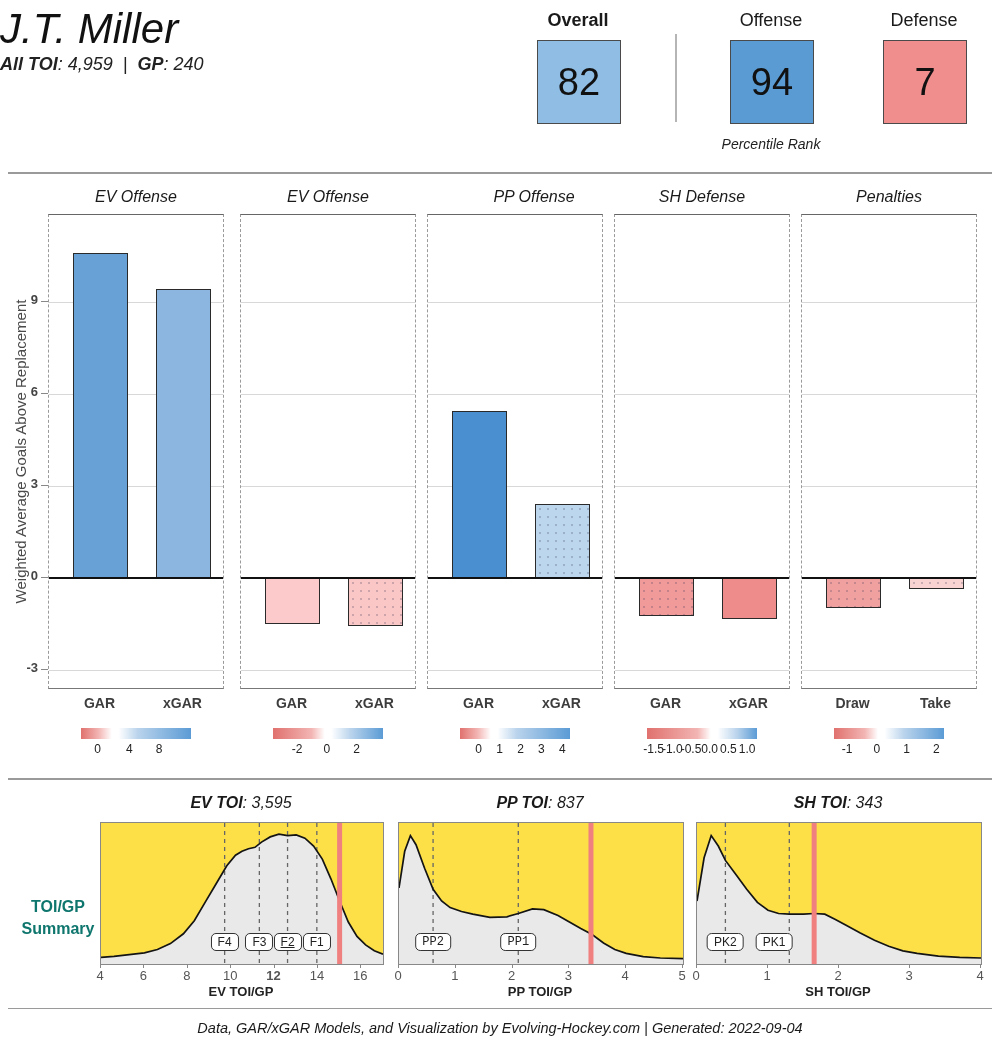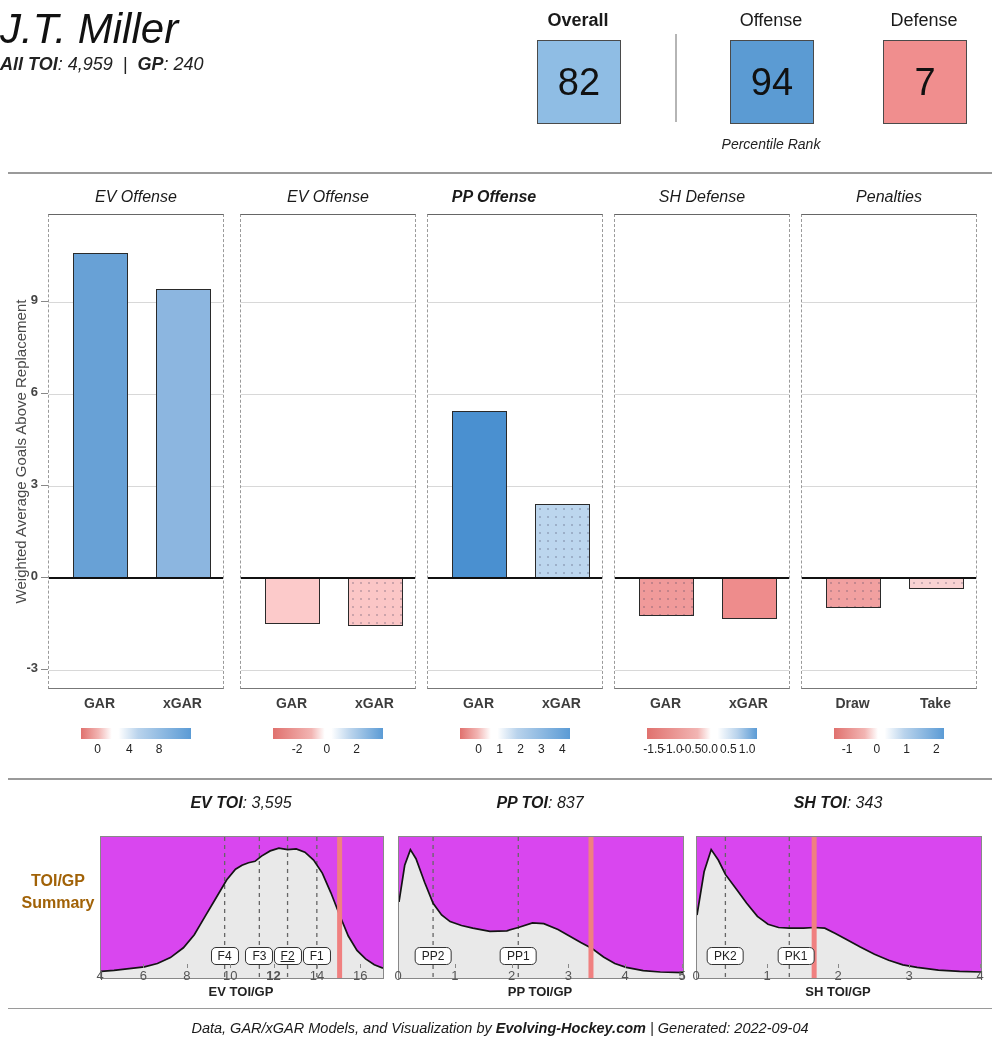--- a/index.html
+++ b/index.html
@@ -22,31 +22,31 @@
   .zeroline{position:absolute;left:0;right:0;border-top:2.6px solid #111;}
   .bar{position:absolute;width:55px;border:1.3px solid #2a2a2a;box-sizing:border-box;}
   .bar.dotted{background-image:radial-gradient(rgba(60,60,90,0.25) 1px, transparent 1.1px);background-size:8px 8px;}
   .catlab{position:absolute;top:695px;width:80px;text-align:center;font-weight:bold;font-size:14px;color:#3d3d3d;}
   .legend-bar{position:absolute;top:728px;width:110px;height:11px;}
   .legend-tick{position:absolute;top:742px;font-size:12px;color:#222;transform:translateX(-50%);}
   .ytick-label{position:absolute;width:26px;text-align:right;font-size:13px;font-weight:bold;color:#444;}
   .ytick-mark{position:absolute;width:7px;border-top:1.4px solid #888;}
   #ylabel{position:absolute;left:-160px;top:443px;width:360px;text-align:center;font-size:15px;color:#4a4a4a;transform:rotate(-90deg);transform-origin:center;}
   
-  #toi-label{position:absolute;left:12px;top:870px;width:92px;text-align:center;font-weight:bold;font-size:16px;color:#a16207;line-height:1.4;}
+  #toi-label{position:absolute;left:12px;top:896px;width:92px;text-align:center;font-weight:bold;font-size:16px;color:#0f766e;line-height:1.4;}
   .dens-title{position:absolute;top:794px;text-align:center;font-size:16px;font-style:italic;color:#1a1a1a;}
   .dens-title b{font-weight:bold;}
-  .dens-box{position:absolute;top:822px;height:141px;border:1.3px solid #888;box-sizing:content-box;background:#d946ef;margin-top:14px;}
+  .dens-box{position:absolute;top:822px;height:141px;border:1.3px solid #888;box-sizing:content-box;background:#fde047;}
   .dens-tick{position:absolute;top:968px;font-size:13px;color:#555;transform:translateX(-50%);}
   .dens-tickmark{position:absolute;top:964px;height:4px;border-left:1.3px solid #888;}
   .dens-xlab{position:absolute;top:984px;text-align:center;font-weight:bold;font-size:13px;color:#222;}
   .marker-box{position:absolute;top:110px;transform:translateX(-50%);background:#fff;border:1.3px solid #333;border-radius:5px;padding:1px 6px;font-size:12px;color:#222;white-space:nowrap;}
   
   #footer{position:absolute;left:0;top:1020px;width:1000px;text-align:center;font-style:italic;font-size:14.5px;color:#1a1a1a;}
-  #footer b{font-weight:bold;margin-top:40px;}
+  #footer b{font-weight:normal;margin-top:40px;}
 </style>
 </head>
 <body>
 
 <div id="card">
 
   <div id="player-block">
     <div id="player-name">J.T. Miller</div>
     <div id="player-info">
         <div class="info-line"><b>All TOI</b><span>: 4,959</span><span style="white-space:pre;">  |  </span><b>GP</b><span>: 240</span></div>
@@ -109,21 +109,21 @@
         <div class="bar" style="left:24px;top:362.9px;height:46.1px;background-color:#fccaca;"></div>
         <div class="bar dotted" style="left:107px;top:362.9px;height:47.9px;background-color:#fbc6c6;"></div>
         <div class="zeroline" style="top:361.6px;"></div>
       </div>
       <div class="catlab" style="left:251.5px;">GAR</div>
       <div class="catlab" style="left:334.5px;">xGAR</div>
       <div class="legend-bar" style="left:273px;background:linear-gradient(90deg,#e0716e 0%,#f2b5b3 35%,#ffffff 47%,#ffffff 53%,#b9d3ec 71%,#5b9bd5 100%);"></div>
       <div class="legend-tick" style="left:297.2px;">-2</div>
       <div class="legend-tick" style="left:326.9px;">0</div>
       <div class="legend-tick" style="left:356.6px;">2</div>
-      <div class="ptitle" style="left:406px;font-weight:bold;">PP Offense</div>
+      <div class="ptitle" style="left:446px;">PP Offense</div>
       <div class="panel" style="left:427px;">
         <div class="gridline" style="top:86.6px;"></div>
         <div class="gridline" style="top:178.7px;"></div>
         <div class="gridline" style="top:270.8px;"></div>
         <div class="gridline" style="top:455.0px;"></div>
         <div class="bar" style="left:24px;top:195.6px;height:167.3px;background-color:#4a90d0;"></div>
         <div class="bar dotted" style="left:107px;top:289.2px;height:73.7px;background-color:#bcd6ee;"></div>
         <div class="zeroline" style="top:361.6px;"></div>
       </div>
       <div class="catlab" style="left:438.5px;">GAR</div>
@@ -198,21 +198,21 @@
       <div class="dens-tickmark" style="left:230.2px;"></div>
       <div class="dens-tick" style="left:230.2px;">10</div>
       <div class="dens-tickmark" style="left:273.5px;"></div>
       <div class="dens-tick" style="left:273.5px;font-weight:bold;">12</div>
       <div class="dens-tickmark" style="left:316.9px;"></div>
       <div class="dens-tick" style="left:316.9px;">14</div>
       <div class="dens-tickmark" style="left:360.3px;"></div>
       <div class="dens-tick" style="left:360.3px;">16</div>
       <div class="dens-xlab" style="left:100px;width:282px;">EV TOI/GP</div>
       <div class="dens-title" style="left:398px;width:284px;"><b>PP TOI</b><span>: 837</span></div>
-      <div class="dens-box" style="left:398px;width:284px;"><svg width="284" height="141" viewBox="0 0 284 141">
+      <div class="dens-box" style="left:398px;width:284px;font-family:Liberation Mono, monospace;"><svg width="284" height="141" viewBox="0 0 284 141">
           <path d="M0.0,64.9L5.7,28.3L11.4,12.6L17.0,21.7L25.6,45.3L34.1,66.3L42.6,78.0L51.1,84.6L62.5,88.5L73.8,91.2L90.9,94.4L107.9,93.8L119.3,90.5L133.5,85.9L144.8,86.6L159.0,92.5L170.4,99.0L181.8,105.6L193.1,111.5L204.5,120.0L215.8,126.5L227.2,130.4L244.2,133.7L261.3,135.0L284.0,135.7L284,141L0,141Z" fill="#e9e9e9" stroke="none"></path>
           <line x1="34.08" x2="34.08" y1="0" y2="141" stroke="#666" stroke-width="1.3" stroke-dasharray="4,4"></line>
           <line x1="119.28000000000002" x2="119.28000000000002" y1="0" y2="141" stroke="#666" stroke-width="1.3" stroke-dasharray="4,4"></line>
           <path d="M0.0,64.9L5.7,28.3L11.4,12.6L17.0,21.7L25.6,45.3L34.1,66.3L42.6,78.0L51.1,84.6L62.5,88.5L73.8,91.2L90.9,94.4L107.9,93.8L119.3,90.5L133.5,85.9L144.8,86.6L159.0,92.5L170.4,99.0L181.8,105.6L193.1,111.5L204.5,120.0L215.8,126.5L227.2,130.4L244.2,133.7L261.3,135.0L284.0,135.7" fill="none" stroke="#141414" stroke-width="1.7"></path>
           <line x1="191.98399999999998" x2="191.98399999999998" y1="0" y2="141" stroke="#f08080" stroke-width="5"></line>
         </svg><div class="marker-box" style="left:34.1px;">PP2</div><div class="marker-box" style="left:119.3px;">PP1</div></div>
       <div class="dens-tickmark" style="left:398.0px;"></div>
       <div class="dens-tick" style="left:398.0px;">0</div>
       <div class="dens-tickmark" style="left:454.8px;"></div>
       <div class="dens-tick" style="left:454.8px;">1</div>
@@ -225,21 +225,21 @@
       <div class="dens-tickmark" style="left:682.0px;"></div>
       <div class="dens-tick" style="left:682.0px;">5</div>
       <div class="dens-xlab" style="left:398px;width:284px;">PP TOI/GP</div>
       <div class="dens-title" style="left:696px;width:284px;"><b>SH TOI</b><span>: 343</span></div>
       <div class="dens-box" style="left:696px;width:284px;"><svg width="284" height="141" viewBox="0 0 284 141">
           <path d="M0.0,78.0L7.1,34.8L14.2,12.6L21.3,23.0L28.4,37.4L39.1,51.8L49.7,66.3L60.4,79.4L71.0,87.2L81.6,90.5L92.3,91.2L106.5,91.2L117.1,90.5L127.8,91.2L138.4,96.4L149.1,102.3L163.3,110.1L177.5,117.3L191.7,123.2L205.9,127.8L220.1,130.4L241.4,133.1L262.7,134.4L284.0,135.0L284,141L0,141Z" fill="#e9e9e9" stroke="none"></path>
           <line x1="28.400000000000002" x2="28.400000000000002" y1="0" y2="141" stroke="#666" stroke-width="1.3" stroke-dasharray="4,4"></line>
           <line x1="92.3" x2="92.3" y1="0" y2="141" stroke="#666" stroke-width="1.3" stroke-dasharray="4,4"></line>
           <path d="M0.0,78.0L7.1,34.8L14.2,12.6L21.3,23.0L28.4,37.4L39.1,51.8L49.7,66.3L60.4,79.4L71.0,87.2L81.6,90.5L92.3,91.2L106.5,91.2L117.1,90.5L127.8,91.2L138.4,96.4L149.1,102.3L163.3,110.1L177.5,117.3L191.7,123.2L205.9,127.8L220.1,130.4L241.4,133.1L262.7,134.4L284.0,135.0" fill="none" stroke="#141414" stroke-width="1.7"></path>
           <line x1="117.14999999999999" x2="117.14999999999999" y1="0" y2="141" stroke="#f08080" stroke-width="5"></line>
-        </svg><div class="marker-box" style="left:28.4px;">PK2</div><div class="marker-box" style="left:99px;">PK1</div></div>
+        </svg><div class="marker-box" style="left:28.4px;">PK2</div><div class="marker-box" style="left:77px;">PK1</div></div>
       <div class="dens-tickmark" style="left:696.0px;"></div>
       <div class="dens-tick" style="left:696.0px;">0</div>
       <div class="dens-tickmark" style="left:767.0px;"></div>
       <div class="dens-tick" style="left:767.0px;">1</div>
       <div class="dens-tickmark" style="left:838.0px;"></div>
       <div class="dens-tick" style="left:838.0px;">2</div>
       <div class="dens-tickmark" style="left:909.0px;"></div>
       <div class="dens-tick" style="left:909.0px;">3</div>
       <div class="dens-tickmark" style="left:980.0px;"></div>
       <div class="dens-tick" style="left:980.0px;">4</div>

